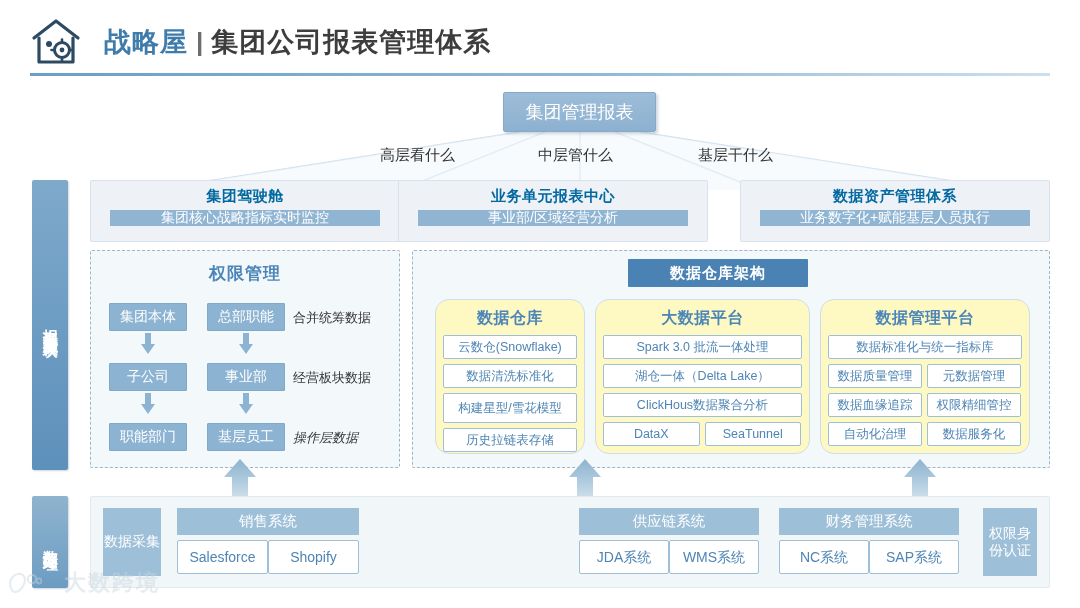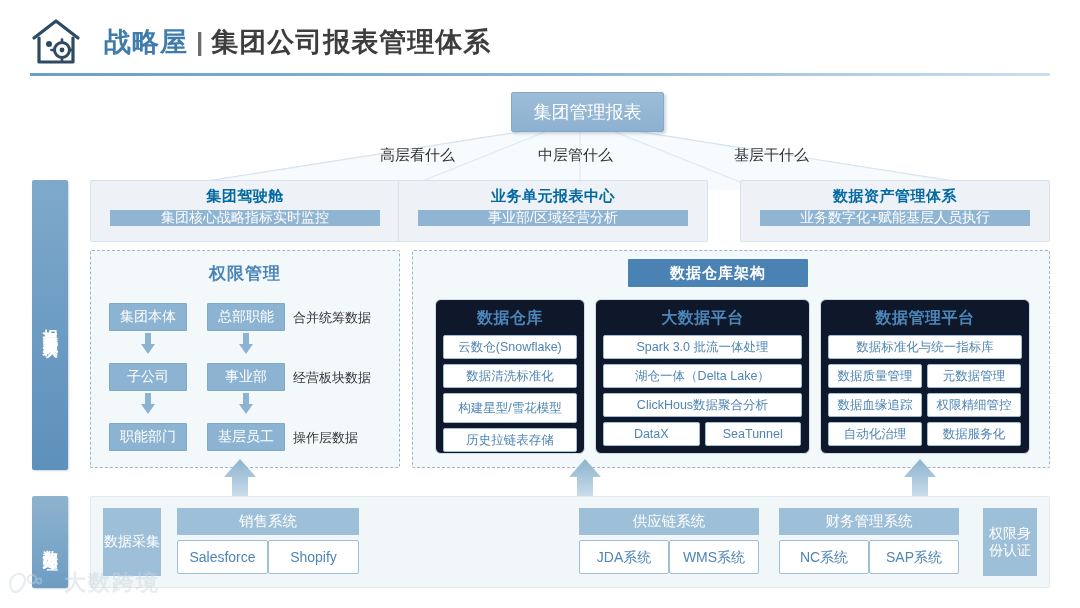--- a/index.html
+++ b/index.html
@@ -19,28 +19,28 @@
   .title-dark { font-size: 27px; font-weight: bold; color: #3d3d3d; letter-spacing: 1px; }
   .header-rule { position: absolute; left: 30px; top: 73px; width: 1020px; height: 3px;
                  background: linear-gradient(90deg,#6a9fc6 0%, #8fb8d6 55%, #cddfee 100%); }
 
   
   .top-node { position: absolute; left: 503px; top: 92px; width: 153px; height: 40px;
     background: linear-gradient(180deg,#9dbdd8 0%, #8cb1d0 100%);
     border: 1px solid #84a9c9; border-radius: 2px;
     color: #ffffff; font-size: 18px; font-weight: 500;
     display: flex; align-items: center; justify-content: center;
-    box-shadow: 2px 2px 3px rgba(120,140,160,0.35); margin-left: 8px; }
+    box-shadow: 2px 2px 3px rgba(120,140,160,0.35); }
 
   .connectors { position: absolute; left: 0; top: 86px; width: 1080px; height: 110px; }
 
   .branch-label { position: absolute; font-size: 15px; color: #333; white-space: nowrap; }
   .bl1 { left: 380px; top: 146px; }
   .bl2 { left: 538px; top: 146px; }
-  .bl3 { left: 734px; top: 146px; }
+  .bl3 { left: 698px; top: 146px; }
 
   
   .rail { position: absolute; border-radius: 2px;
           color: #fff; font-weight: bold; font-size: 15px; letter-spacing: 2px;
           display: flex; align-items: center; justify-content: center;
           writing-mode: vertical-rl; text-orientation: upright;
           box-shadow: 1px 1px 2px rgba(120,140,160,0.35); }
   .rail-top { left: 32px; top: 180px; width: 36px; height: 290px;
               background: linear-gradient(180deg,#7ea9cb 0%, #5d90bb 100%); }
   .rail-bottom { left: 32px; top: 496px; width: 36px; height: 92px;
@@ -75,22 +75,22 @@
           display: flex; align-items: center; justify-content: center; border-radius: 1px; }
   .arw { position: absolute; width: 16px; height: 22px; }
   .side-label { position: absolute; font-size: 13px; color: #333; white-space: nowrap; }
 
   
   .dw-banner { position: absolute; left: 215px; top: 8px; width: 180px; height: 28px;
                background: #4a82b4; color: #fff; font-size: 15px; font-weight: bold;
                display: flex; align-items: center; justify-content: center;
                letter-spacing: 1px; border-radius: 1px; }
 
-  .subpanel { position: absolute; top: 48px; background: #0f172a;
-              border: 1px solid #cfdde9; border-radius: 6px; }
+  .subpanel { position: absolute; top: 48px; background: #fef9c3;
+              border: 1px solid #cfdde9; border-radius: 14px; }
   .sp1 { left: 22px;  width: 150px; height: 155px; }
   .sp2 { left: 182px; width: 215px; height: 155px; }
   .sp3 { left: 407px; width: 210px; height: 155px; }
   .sp-title { text-align: center; font-size: 16px; font-weight: bold; color: #4c86b8;
               margin-top: 8px; letter-spacing: .5px; }
   .chiplist { margin: 6px 7px 0; display: flex; flex-wrap: wrap; gap: 5px; }
   .chip { background: #fff; border: 1px solid #9fbfd8; border-radius: 2px;
           color: #4f85b4; font-size: 12.5px; text-align: center;
           display: flex; align-items: center; justify-content: center;
           padding: 3px 2px; line-height: 1.15; }
@@ -208,21 +208,21 @@
         </svg>
       <svg class="arw" style="left:147px; top:36px;" viewBox="0 0 16 22">
           <path d="M5 0 h6 v11 h4 l-7 10 l-7 -10 h4 z" fill="#8db3d2"></path>
         </svg>
       <svg class="arw" style="left:147px; top:96px;" viewBox="0 0 16 22">
           <path d="M5 0 h6 v11 h4 l-7 10 l-7 -10 h4 z" fill="#8db3d2"></path>
         </svg>
 
       <div class="side-label" style="left:202px; top:12px;">合并统筹数据</div>
       <div class="side-label" style="left:202px; top:72px;">经营板块数据</div>
-      <div class="side-label" style="left:202px; top:132px;">操作层数据</div>
+      <div class="side-label" style="left:202px; top:132px;font-style:italic;">操作层数据</div>
     </div>
   </div>
 
   <div class="panel panel-right">
     <div class="dw-banner">数据仓库架构</div>
 
     <div class="subpanel sp1">
       <div class="sp-title">数据仓库</div>
       <div class="chiplist">
         <div class="chip full h26">云数仓(Snowflake)</div>

